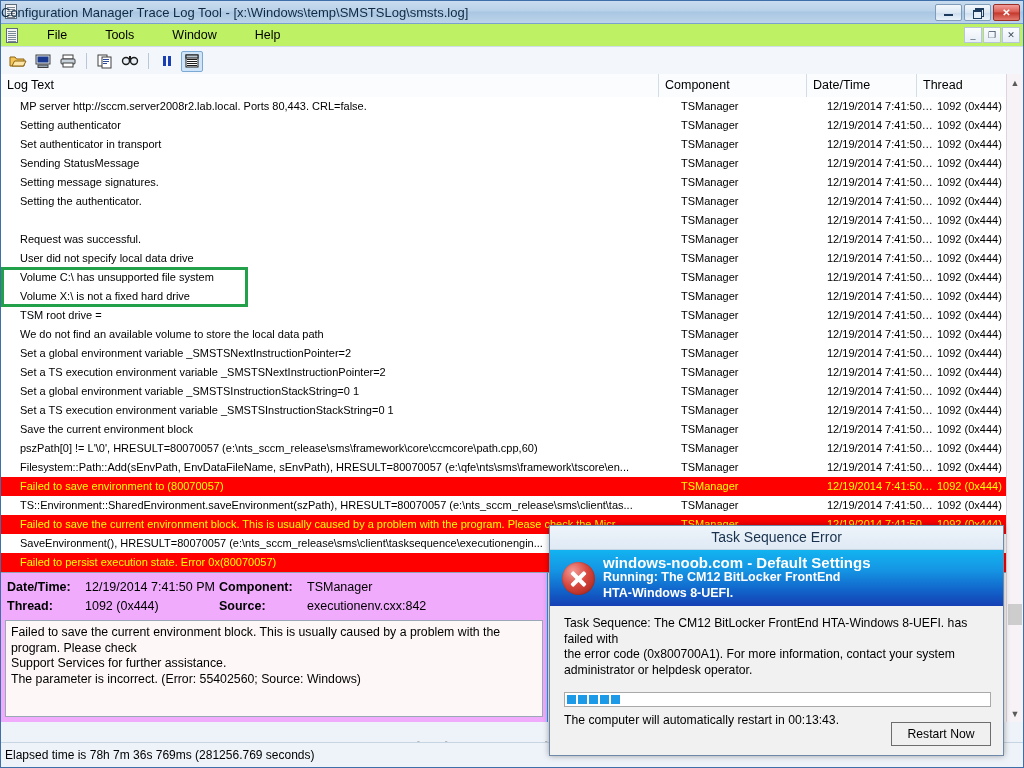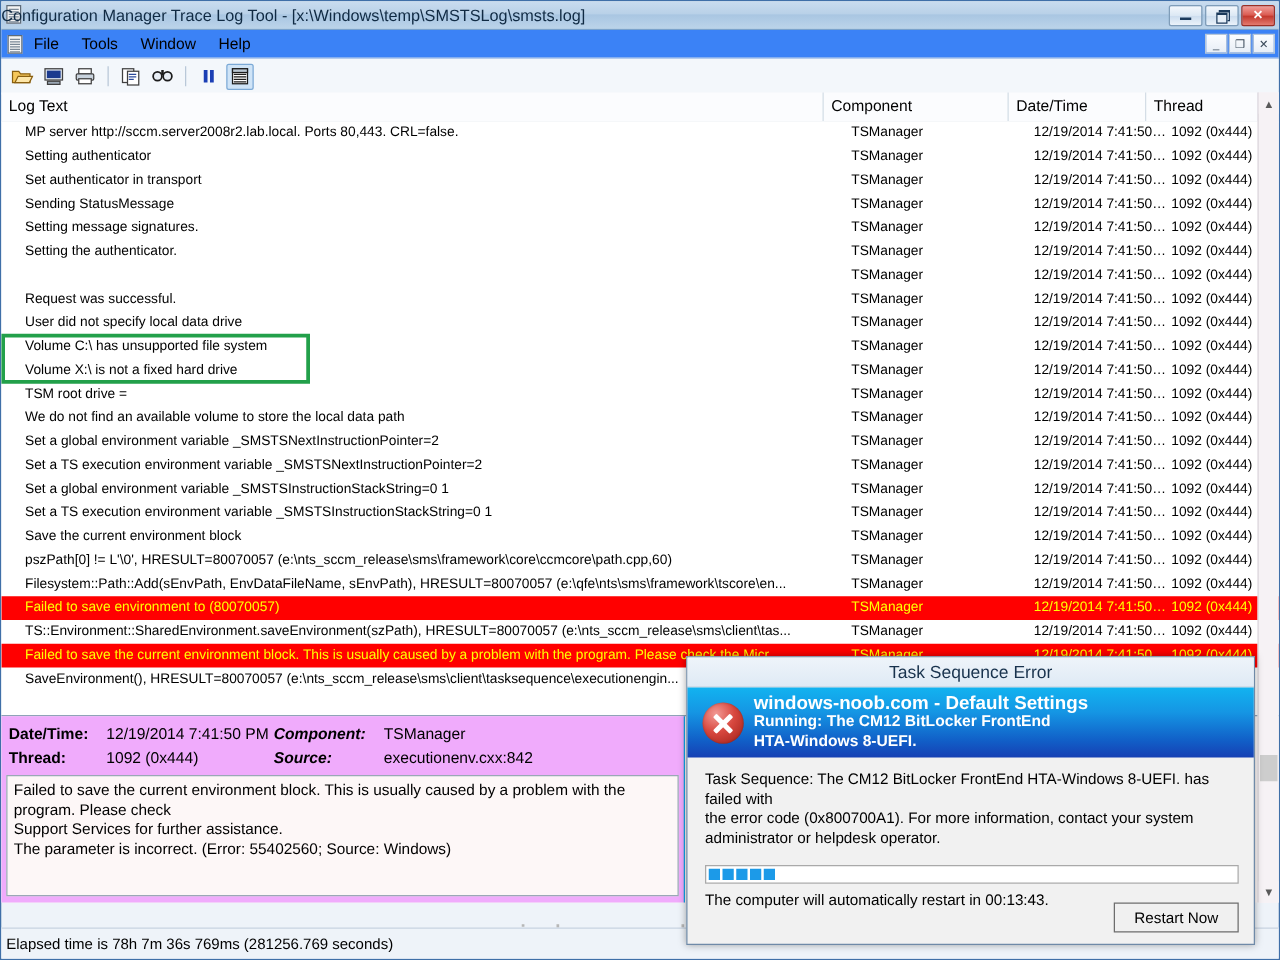--- a/index.html
+++ b/index.html
@@ -54,22 +54,23 @@
     border-color:#9b2f26;color:#fff;font-weight:bold;
   }
   .min-glyph{display:block;width:9px;height:2px;background:#1b3a5c;margin-top:5px;}
   .restore-glyph{position:relative;width:10px;height:9px;}
   .restore-glyph::before{content:"";position:absolute;left:2px;top:0;width:7px;height:6px;border:1px solid #1b3a5c;border-top-width:2px;}
   .restore-glyph::after{content:"";position:absolute;left:0;top:2px;width:7px;height:6px;border:1px solid #1b3a5c;border-top-width:2px;background:#e6eff8;}
 
   
   .menubar{
     height:22px;display:flex;align-items:center;
-    background:#3b82f6;border-bottom:1px solid #cfdcea;
+    background:#bef264;border-bottom:1px solid #cfdcea;
     position:relative;
+    gap:20px;
   }
   .menubar .doc-icon{margin-left:5px;}
   .menu-item{
     padding:2px 9px;font-size:12.5px;color:#000;cursor:default;
   }
   .mdi-buttons{margin-left:auto;display:flex;gap:1px;padding-right:3px;}
   .mdi-btn{
     width:18px;height:16px;border:1px solid #b7c7d8;
     background:linear-gradient(180deg,#fbfdff,#e7eef6);
     display:flex;align-items:center;justify-content:center;
@@ -135,21 +136,21 @@
     box-sizing:border-box;
   }
   .detail-inner{
     position:relative;width:547px;height:100%;
     border-right:1px solid #0ea5e9;box-sizing:border-box;background:#f0abfc;
   }
   .meta{padding:5px 0 0 6px;font-size:12.5px;color:#000;}
   .meta-row{display:flex;height:19px;line-height:19px;}
   .meta-lbl{font-weight:bold;width:78px;}
   .meta-val{width:134px;}
-  .meta-lbl2{font-weight:bold;width:88px;font-style:italic;}
+  .meta-lbl2{font-weight:bold;width:88px;}
   .meta-val2{flex:1;}
   .detail-box{
     position:absolute;left:4px;right:4px;top:47px;bottom:5px;
     border:1px solid #9aa8b6;background:#fdf7f7;box-sizing:border-box;
     padding:4px 5px;font-size:12.3px;line-height:15.5px;color:#000;
     overflow:hidden;
   }
 
   
   .vscroll{
@@ -461,20 +462,26 @@
           <div class="cell c-thr">1092 (0x444)</div>
         </div>
         <div class="row err">
           <div class="cell c-log">Failed to save the current environment block. This is usually caused by a problem with the program. Please check the Micr...</div>
           <div class="cell c-comp">TSManager</div>
           <div class="cell c-date">12/19/2014 7:41:50 PM</div>
           <div class="cell c-thr">1092 (0x444)</div>
         </div>
         <div class="row">
           <div class="cell c-log">SaveEnvironment(), HRESULT=80070057 (e:\nts_sccm_release\sms\client\tasksequence\executionengin...</div>
+          <div class="cell c-comp">TSManager</div>
+          <div class="cell c-date">12/19/2014 7:41:50 PM</div>
+          <div class="cell c-thr">1092 (0x444)</div>
+        </div>
+        <div class="row err">
+          <div class="cell c-log">Failed to persist execution state. Error 0x(80070057)</div>
           <div class="cell c-comp">TSManager</div>
           <div class="cell c-date">12/19/2014 7:41:50 PM</div>
           <div class="cell c-thr">1092 (0x444)</div>
         </div>
       </div>
     <div class="green-box"></div>
 
     <div class="detail">
       <div class="detail-inner">
         <div class="meta">

